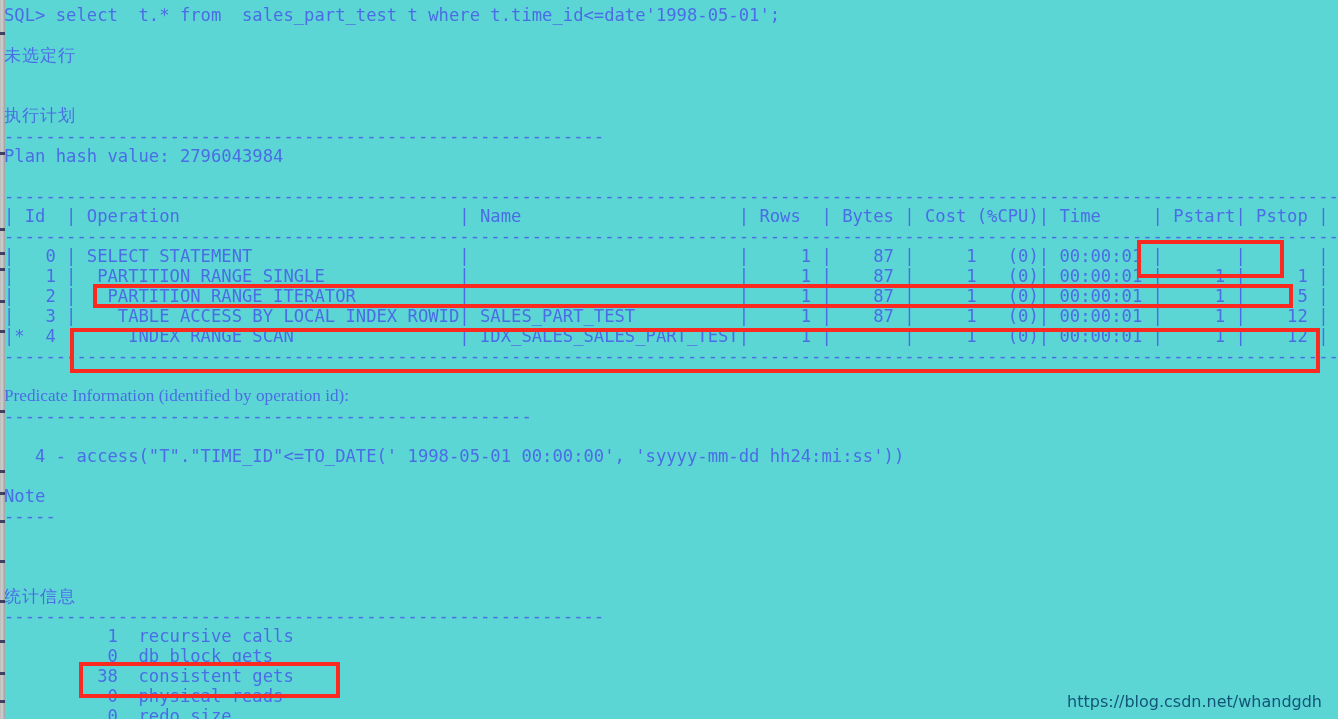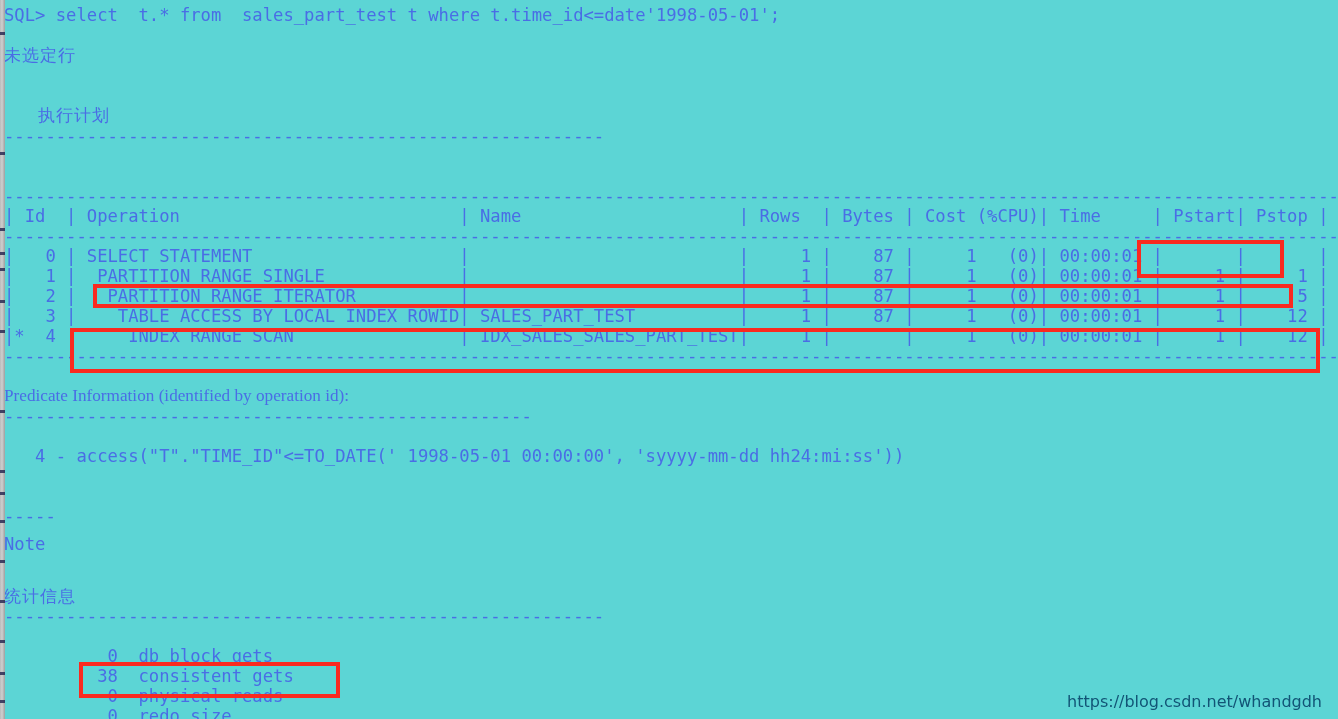--- a/index.html
+++ b/index.html
@@ -97,44 +97,46 @@
       <div class="rail-tick" style="top: 560px;"></div>
       <div class="rail-tick" style="top: 600px;"></div>
       <div class="rail-tick" style="top: 640px;"></div>
       <div class="rail-tick" style="top: 672px;"></div>
       <div class="rail-tick" style="top: 700px;"></div>
     </div>
 
   <div id="console">
       <div class="line" style="top: 5px;">SQL&gt; select  t.* from  sales_part_test t where t.time_id&lt;=date'1998-05-01';</div>
       <div class="line cn" style="top: 45px;">未选定行</div>
-      <div class="line cn" style="top: 105px; padding-left: 34px;">执行计划</div>
+      <div class="line cn" style="top: 105px;">执行计划</div>
       <div class="line" style="top: 126px;">----------------------------------------------------------</div>
+      <div class="line" style="top: 146px;">Plan hash value: 2796043984</div>
       <div class="line" style="top: 166px;"></div>
       <div class="line" style="top: 186px;">-----------------------------------------------------------------------------------------------------------------------------------------------------</div>
       <div class="line" style="top: 206px;">| Id  | Operation                           | Name                     | Rows  | Bytes | Cost (%CPU)| Time     | Pstart| Pstop |</div>
       <div class="line" style="top: 226px;">-----------------------------------------------------------------------------------------------------------------------------------------------------</div>
       <div class="line" style="top: 246px;">|   0 | SELECT STATEMENT                    |                          |     1 |    87 |     1   (0)| 00:00:01 |       |       |</div>
       <div class="line" style="top: 266px; text-align: center;">|   1 |  PARTITION RANGE SINGLE             |                          |     1 |    87 |     1   (0)| 00:00:01 |     1 |     1 |</div>
       <div class="line" style="top: 286px;">|   2 |   PARTITION RANGE ITERATOR          |                          |     1 |    87 |     1   (0)| 00:00:01 |     1 |     5 |</div>
       <div class="line" style="top: 306px;">|   3 |    TABLE ACCESS BY LOCAL INDEX ROWID| SALES_PART_TEST          |     1 |    87 |     1   (0)| 00:00:01 |     1 |    12 |</div>
       <div class="line" style="top: 326px;">|*  4 |     INDEX RANGE SCAN                | IDX_SALES_SALES_PART_TEST|     1 |       |     1   (0)| 00:00:01 |     1 |    12 |</div>
       <div class="line" style="top: 346px;">-----------------------------------------------------------------------------------------------------------------------------------------------------</div>
       <div class="line" style="top: 366px;"></div>
       <div class="line" style="top: 386px; font-family: Liberation Serif, serif;">Predicate Information (identified by operation id):</div>
       <div class="line" style="top: 406px;">---------------------------------------------------</div>
       <div class="line" style="top: 426px;"></div>
       <div class="line" style="top: 446px;">   4 - access("T"."TIME_ID"&lt;=TO_DATE(' 1998-05-01 00:00:00', 'syyyy-mm-dd hh24:mi:ss'))</div>
       <div class="line" style="top: 466px;"></div>
-      <div class="line" style="top: 486px; margin-top: 48px;">Note</div>
+      <div class="line" style="top: 486px;">Note</div>
       <div class="line" style="top: 506px;">-----</div>
       <div class="line" style="top: 546px;"></div>
       <div class="line" style="top: 566px;"></div>
       <div class="line cn" style="top: 586px;">统计信息</div>
       <div class="line" style="top: 606px;">----------------------------------------------------------</div>
+      <div class="line" style="top: 626px;">          1  recursive calls</div>
       <div class="line" style="top: 646px;">          0  db block gets</div>
       <div class="line" style="top: 666px;">         38  consistent gets</div>
       <div class="line" style="top: 686px;">          0  physical reads</div>
       <div class="line" style="top: 706px;">          0  redo size</div>
     </div>
 
   <div id="annotations-layer">
       <div class="redbox" style="left: 1137px; top: 240px; width: 147px; height: 38px; border-color: rgb(250, 42, 32);"></div>
       <div class="redbox" style="left: 93px; top: 284px; width: 1200px; height: 24px; border-color: rgb(250, 42, 32);"></div>
       <div class="redbox" style="left: 70px; top: 328px; width: 1250px; height: 45px; border-color: rgb(250, 42, 32);"></div>

